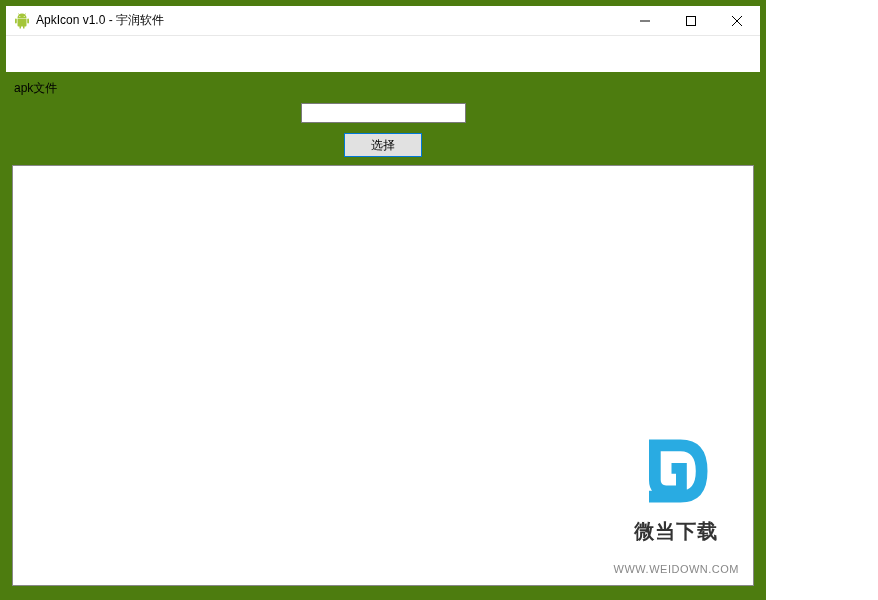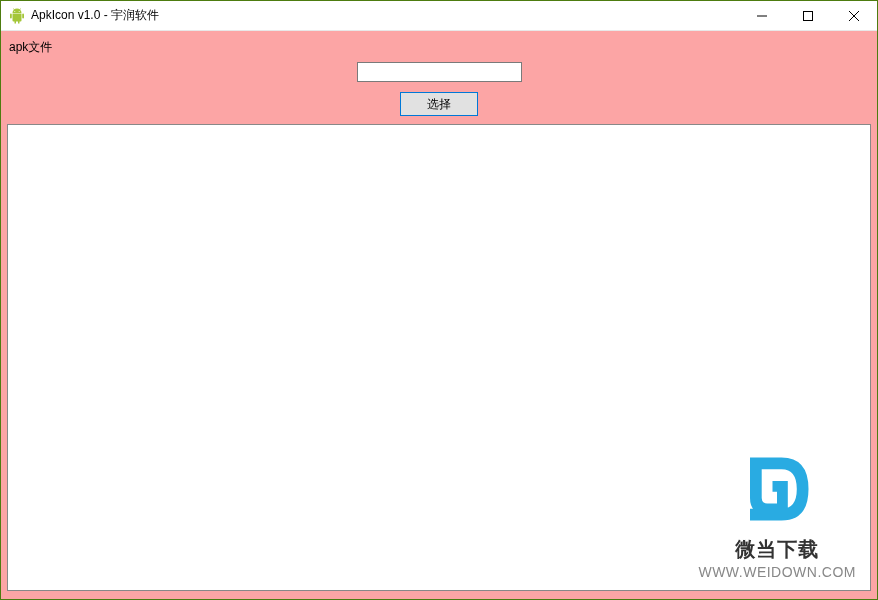--- a/index.html
+++ b/index.html
@@ -9,26 +9,27 @@
     }
     body {
       font-family: "Microsoft YaHei", "Segoe UI", Tahoma, sans-serif;
       font-size: 12px;
       background: #fff;
       width: 878px;
       height: 600px;
       overflow: hidden;
     }
     .window {
-      width: 878px;
+      width: 766px;
       height: 600px;
-      border: 1px solid #4d7c0f;
-      background: #fff;
-      display: flex;
-      flex-direction: column;
+      border: 6px solid #4d7c0f;
+      background: #fff;
+      display: flex;
+      flex-direction: column;
+      gap: 36px;
     }
     .titlebar {
       height: 30px;
       background: #fff;
       display: flex;
       align-items: center;
       border-bottom: 1px solid #e8e8e8;
     }
     .titlebar-left {
       display: flex;
@@ -61,21 +62,21 @@
       background: transparent;
       border: none;
       cursor: pointer;
     }
     .win-btn svg {
       width: 10px;
       height: 10px;
     }
     .client-area {
       flex: 1;
-      background: #fca5a5;
+      background: #4d7c0f;
       padding: 8px 6px;
       display: flex;
       flex-direction: column;
       position: relative;
     }
     .label-row {
       font-size: 12px;
       color: #000;
       margin-bottom: 6px;
       padding-left: 2px;
@@ -128,24 +129,24 @@
     }
     .watermark-text-main {
       font-size: 20px;
       font-weight: 900;
       color: #333;
       letter-spacing: 1px;
       margin-top: 2px;
       font-family: "Microsoft YaHei", sans-serif;
     }
     .watermark-text-sub {
-      font-size: 14px;
+      font-size: 11px;
       color: #888;
       letter-spacing: 0.5px;
-      margin-top: 1px;
+      margin-top: 18px;
     }
   </style>
 </head>
 <body>
 
 <div class="window">
   <div class="titlebar">
     <div class="titlebar-left">
       <span class="app-icon">
         <svg viewBox="0 0 16 16">

